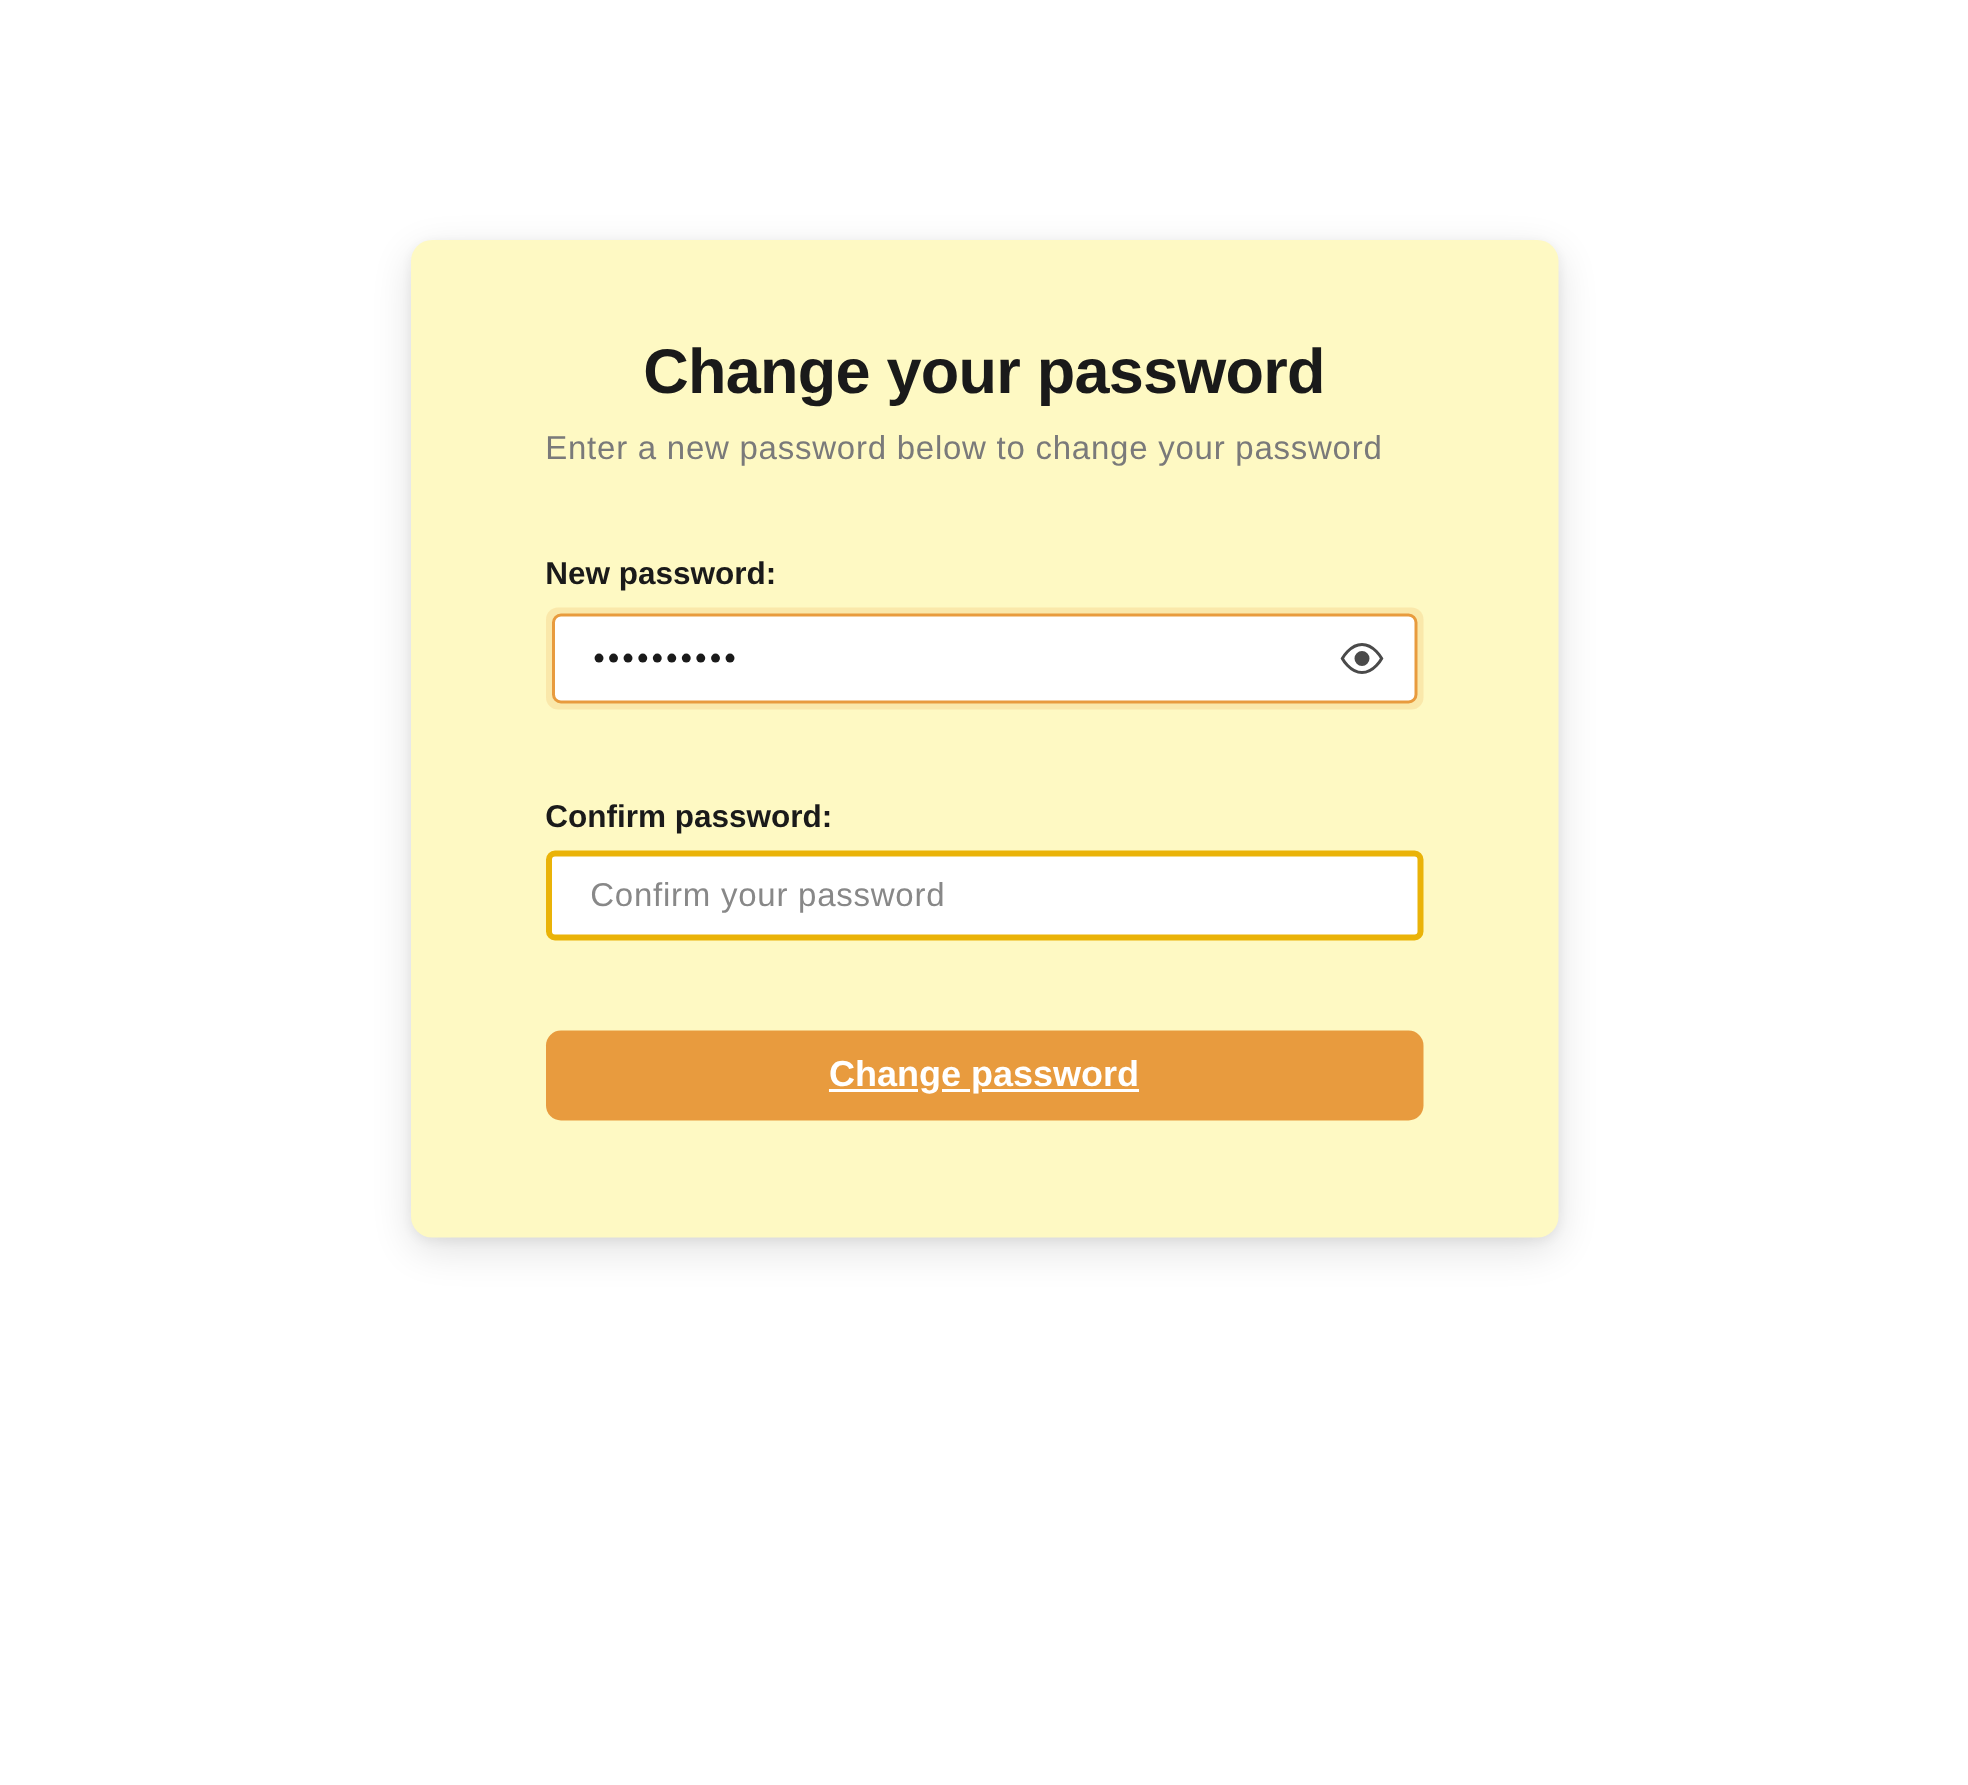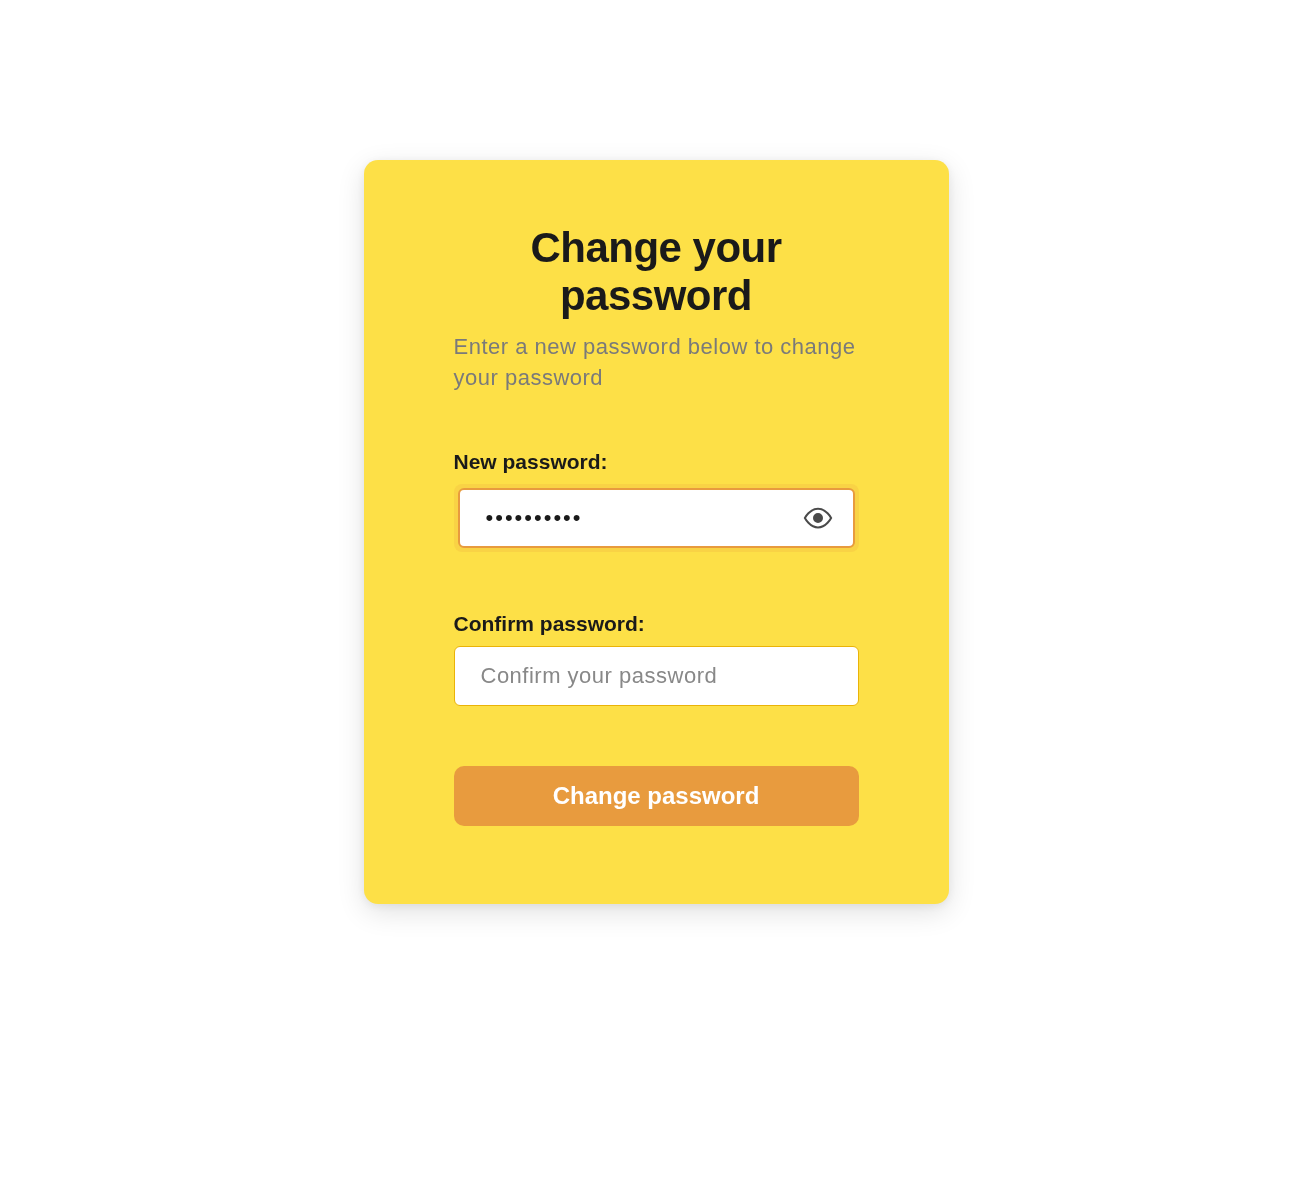--- a/index.html
+++ b/index.html
@@ -11,22 +11,22 @@
       font-family: -apple-system, BlinkMacSystemFont, "Segoe UI", Helvetica, Arial, sans-serif;
       background: #ffffff;
       width: 1312px;
       height: 1190px;
       display: flex;
       justify-content: center;
       align-items: flex-start;
       padding-top: 160px;
     }
     .card {
-      width: 585px;
-      background: #fde047;
+      width: 765px;
+      background: #fef9c3;
       border-radius: 14px;
       box-shadow: 0 8px 28px rgba(0,0,0,0.12), 0 2px 8px rgba(0,0,0,0.06);
       padding: 64px 90px 78px 90px;
     }
     .title {
       font-size: 42px;
       font-weight: 700;
       color: #1a1a1a;
       text-align: center;
       letter-spacing: -0.5px;
@@ -56,21 +56,21 @@
       position: relative;
     }
     .input-wrapper.focused {
       border-radius: 8px;
       padding: 4px;
       background: rgba(232,155,62,0.18);
     }
     .text-input {
       width: 100%;
       height: 60px;
-      border: 1px solid #eab308;
+      border: 4px solid #eab308;
       border-radius: 6px;
       font-size: 22px;
       padding: 0 56px 0 26px;
       color: #1a1a1a;
       letter-spacing: 2px;
       background: #ffffff;
       outline: none;
     }
     .input-wrapper.focused .text-input {
       border: 2px solid #e89b3e;
@@ -98,20 +98,21 @@
       width: 100%;
       height: 60px;
       margin-top: 60px;
       background: #e89b3e;
       border: none;
       border-radius: 10px;
       color: #ffffff;
       font-size: 24px;
       font-weight: 700;
       cursor: pointer;
+      text-decoration: underline;
     }
   </style>
 </head>
 <body>
 
 <div class="card">
   <h1 class="title">Change your password</h1>
   <p class="subtitle">Enter a new password below to change your password</p>
 
   <div class="field-group">

